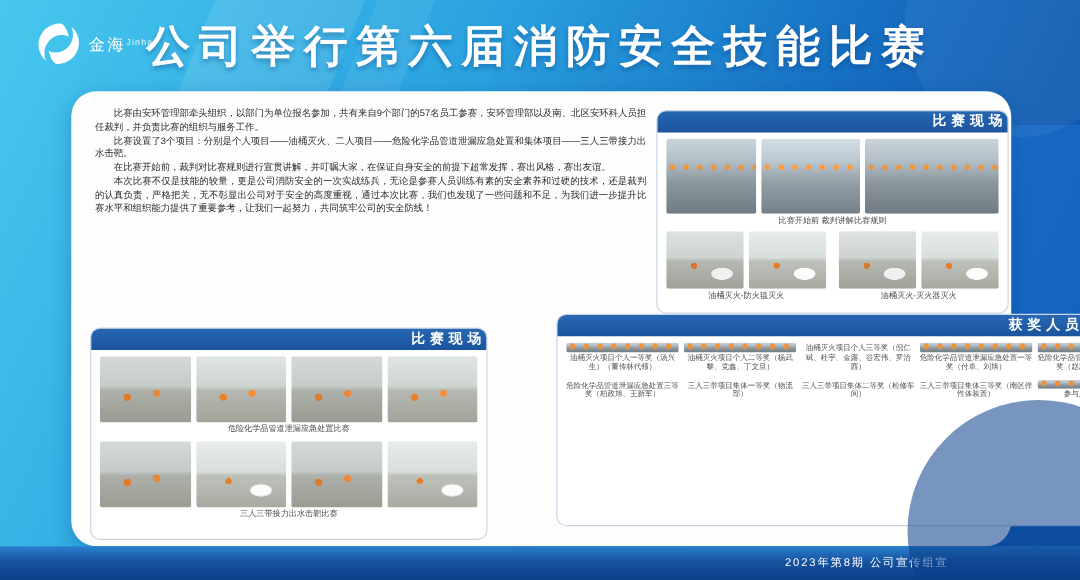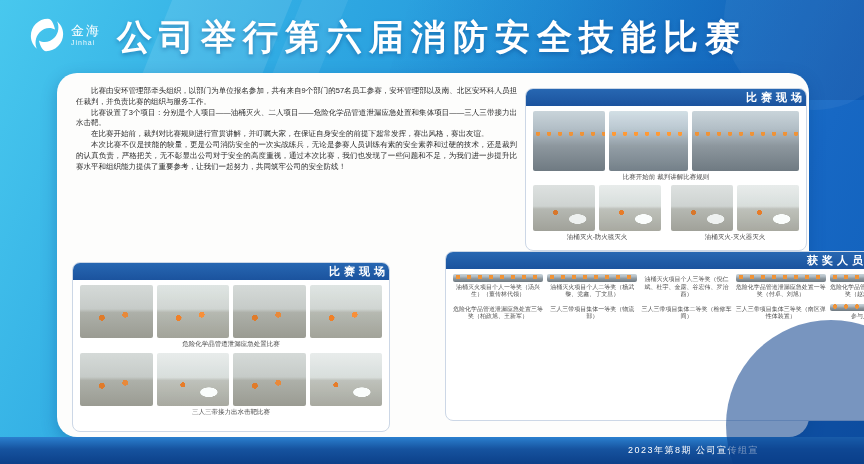--- a/index.html
+++ b/index.html
@@ -14,21 +14,21 @@
   .deco-streak2{left:288px;top:-40px;width:46px;height:150px;background:rgba(255,255,255,.07);transform:skewX(-22deg);}
   .deco-band{left:400px;top:-30px;width:540px;height:130px;transform:skewX(-16deg);
     background:linear-gradient(100deg,rgba(11,82,170,0) 0%,rgba(11,82,170,.38) 55%,rgba(9,70,150,.45) 100%);}
   .deco-circle-br{right:-72px;bottom:-66px;width:210px;height:210px;border-radius:50%;background:rgba(10,62,138,.55);}
   .deco-circle-tr{right:-40px;top:-70px;width:180px;height:180px;border-radius:50%;background:rgba(255,255,255,.05);}
 
   
   .masthead{position:absolute;top:0;left:0;right:0;height:73px;}
   .logo{position:absolute;left:28px;top:16px;display:flex;align-items:center;gap:5px;}
   .logo-mark svg{display:block;width:38px;height:38px;}
-  .logo-text{display:flex;flex-direction:column;line-height:1;color:#fff;}
+  .logo-text{display:flex;flex-direction:row;line-height:1;color:#fff;}
   .logo-cn{font-size:13px;letter-spacing:2px;}
   .logo-en{font-size:7px;margin-top:2px;letter-spacing:1px;opacity:.92;}
   .title{
     position:absolute;left:0;right:0;top:14px;margin:0;text-align:center;
     color:#fff;font-size:35px;font-weight:bold;letter-spacing:7px;
     font-family:"Liberation Serif","DejaVu Serif",serif;
     text-shadow:0 2px 4px rgba(8,56,120,.4);
   }
 
   

